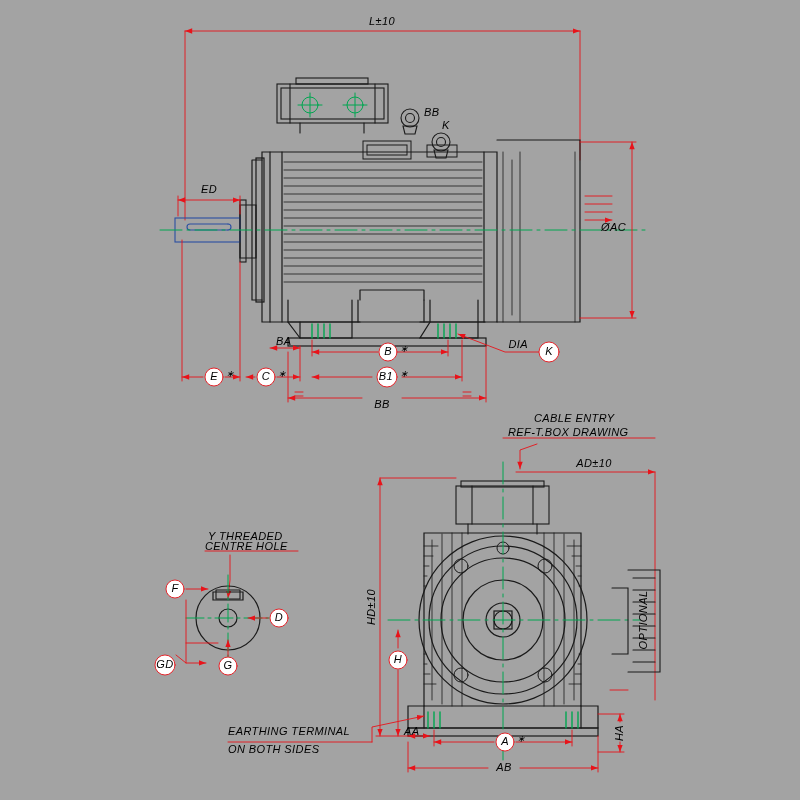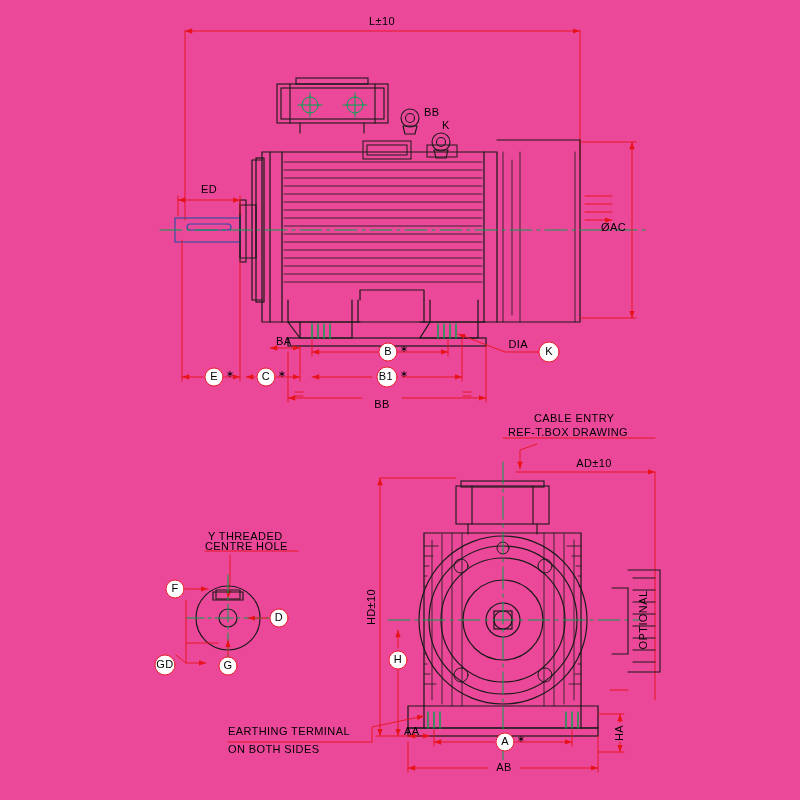--- a/index.html
+++ b/index.html
@@ -10,21 +10,22 @@
   body {
     width: 800px;
     height: 800px;
     font-family: "Liberation Sans", sans-serif;
     overflow: hidden;
   }
   #sheet {
     position: relative;
     width: 800px;
     height: 800px;
-    background: #ec4899;
+    background: #a3a3a3;
+    font-style: italic;
   }
   svg#drawing {
     position: absolute;
     top: 0;
     left: 0;
     width: 800px;
     height: 800px;
   }
   .lbl {
     font-family: "Liberation Sans", sans-serif;

